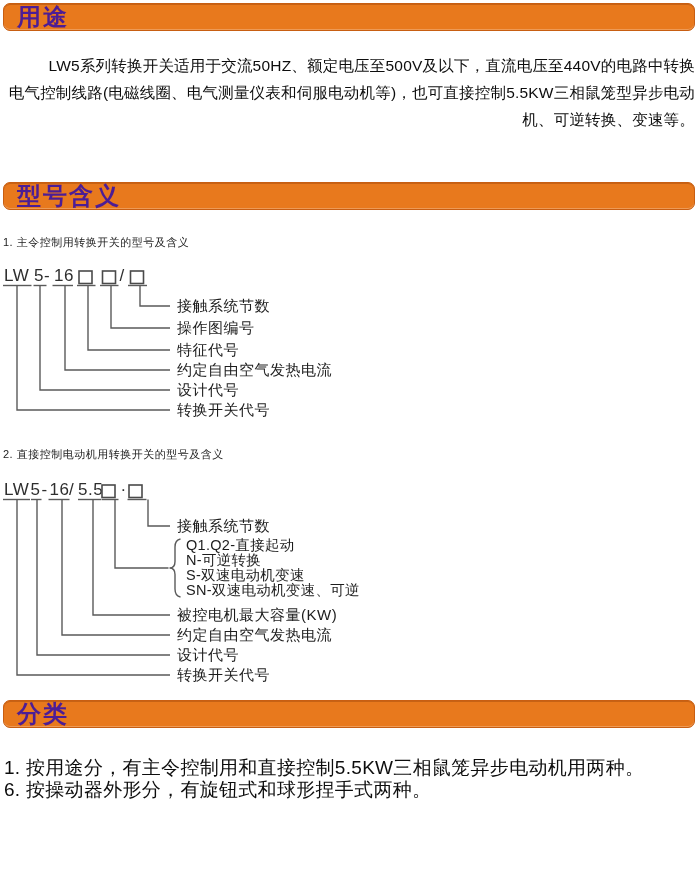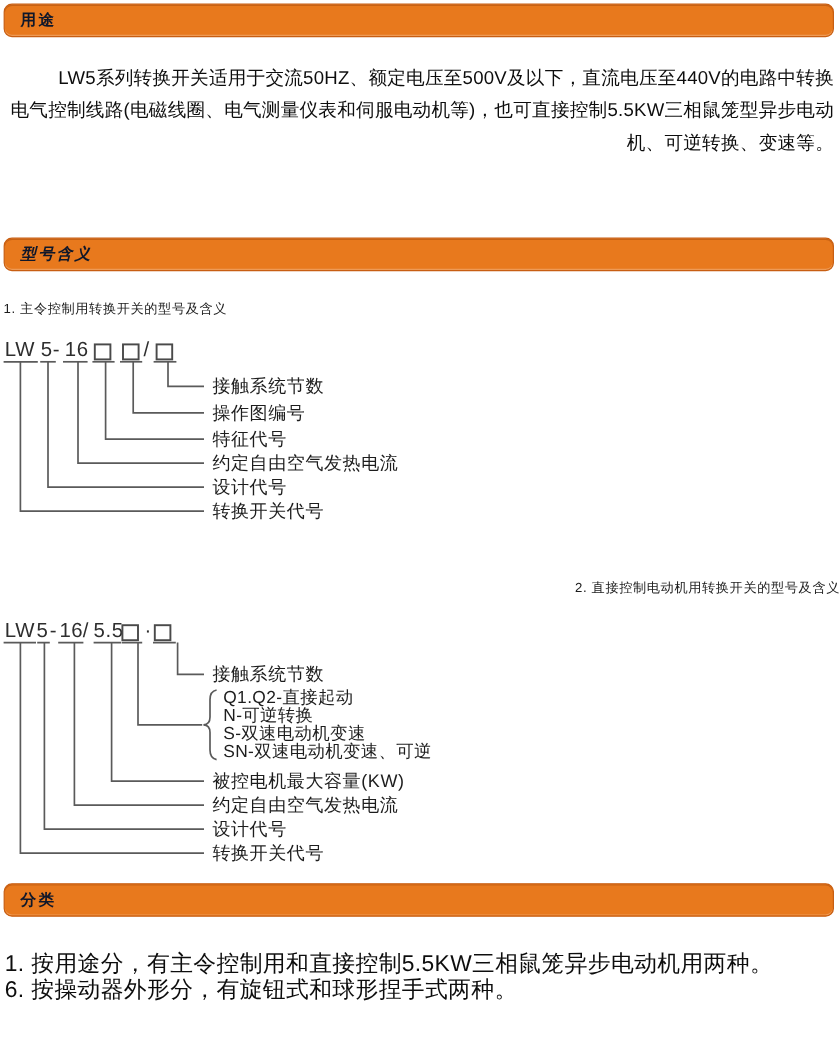--- a/index.html
+++ b/index.html
@@ -8,50 +8,50 @@
     font-family:"Liberation Sans","DejaVu Sans",sans-serif;
     -webkit-font-smoothing:antialiased;
   }
   .banner{
     box-sizing:border-box;
     margin:0 5px 0 3px;
     height:28px;
     background:#E8791D;
     border:1px solid #C85E12;
     border-radius:7px;
-    color:#0f172a;
-    font-size:13px;
+    color:#4c1d95;
+    font-size:24px;
     font-weight:bold;
     line-height:26px;
     padding-left:13px;
     letter-spacing:2px;
     box-shadow:inset 0 1px 0 rgba(160,70,10,.45), inset 0 -1px 0 rgba(255,255,255,.25);
   }
   #banner-usage{margin-top:3px;}
-  #banner-model{margin-top:65px;font-style:italic;}
+  #banner-model{margin-top:49px;}
   #banner-class{margin-top:10px;}
   .para{
     margin:21px 5px 0 4px;
     font-size:15.5px;
     line-height:27px;
     color:#0d0d0d;
     text-indent:2.1em;
     letter-spacing:0.2px;
     text-align:right;
   }
   .subheading{
     margin:0 0 0 3px;
     font-size:11px;
     line-height:20px;
     color:#1c1c1c;
     font-weight:500;
     letter-spacing:0.5px;
   }
   #subheading-1{margin-top:22px;}
-  #subheading-2{margin-top:40px;text-align:right;}
+  #subheading-2{margin-top:20px;}
   .diagram{display:block;}
   #diagram-1{margin-top:12px;}
   #diagram-2{margin-top:16px;}
   .diagram text{fill:#1d1d1d;}
   .diagram .model-t{font-size:17px;fill:#2e2e2e;letter-spacing:0.5px;}
   .diagram .lbl{font-size:15px;letter-spacing:0.5px;}
   .diagram .opt{font-size:14.5px;letter-spacing:0.3px;}
   .diagram line, .diagram path.ln{stroke:#5a5a5a;stroke-width:1.4;fill:none;}
   .diagram rect.ph{fill:none;stroke:#4a4a4a;stroke-width:1.6;}
   .class-list{

